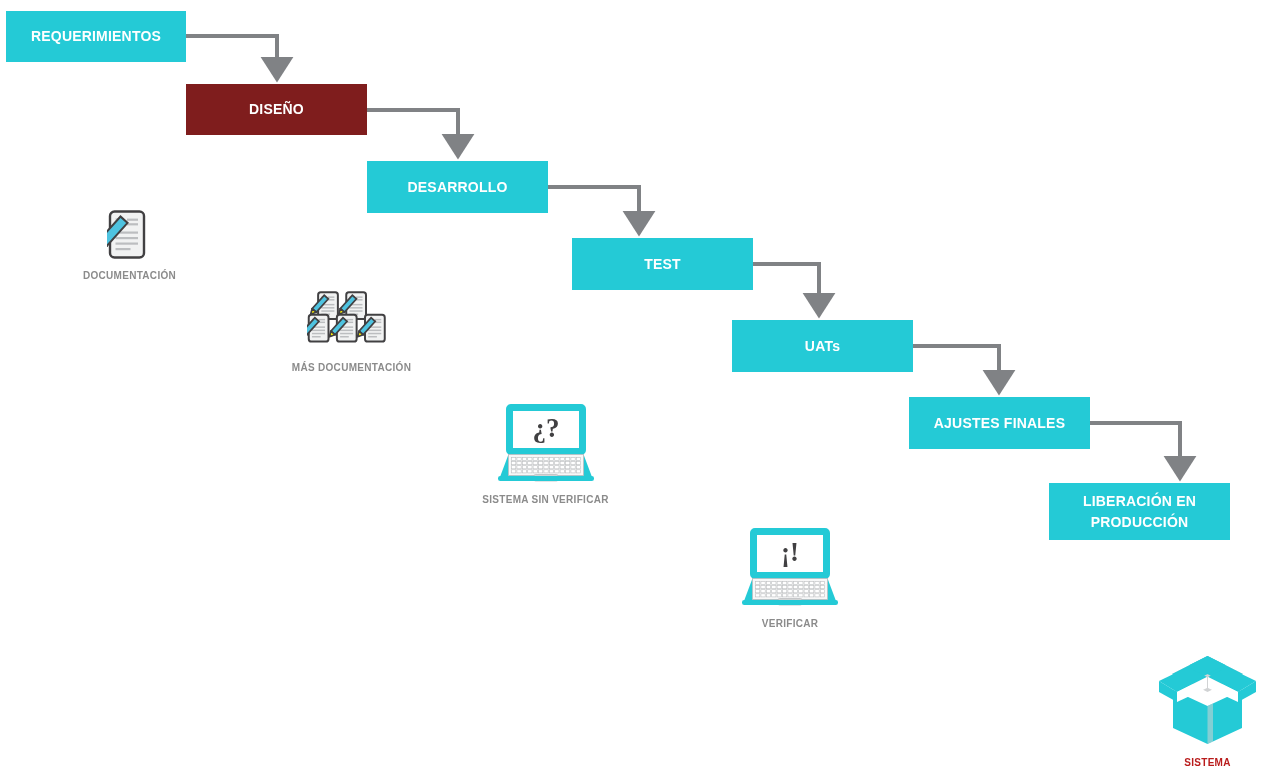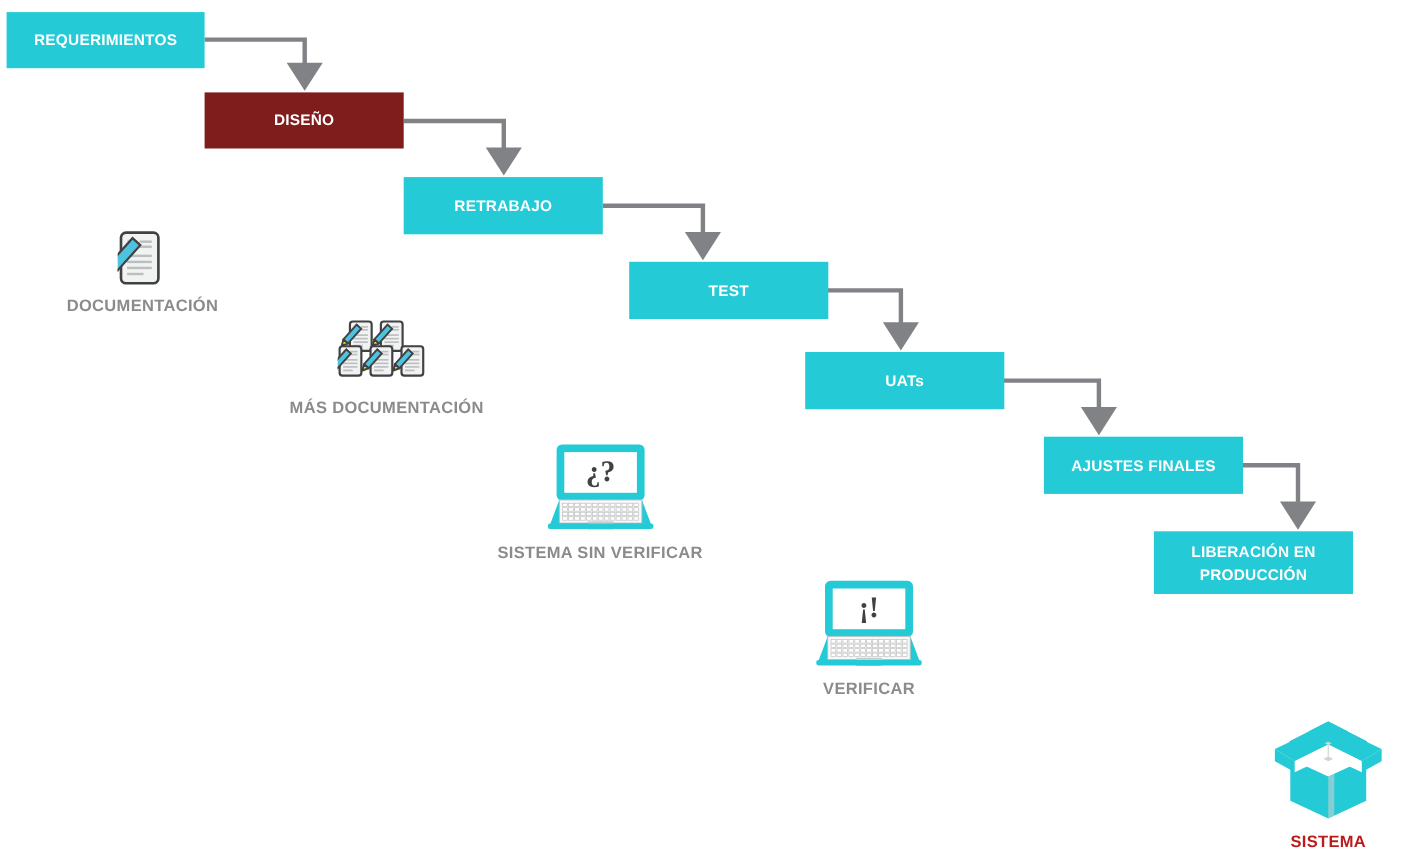--- a/index.html
+++ b/index.html
@@ -51,21 +51,21 @@
   .icon-group {
     position: absolute;
     display: flex;
     flex-direction: column;
     align-items: center;
   }
   .icon-caption {
     margin-top: 9px;
     color: #8b8b8b;
     font-weight: bold;
-    font-size: 15px;
+    font-size: 10px;
     letter-spacing: 0.3px;
     white-space: nowrap;
     font-family: "Liberation Sans", sans-serif;
   }
   .icon-art { display: block; }
 </style>
 </head>
 <body>
 
 <div id="canvas">
@@ -87,29 +87,29 @@
   </svg>
 
   <div id="phase-layer">
       <div class="phase-box" style="left: 6px; top: 11px; width: 180px; height: 51px; background: rgb(36, 202, 214);">
         <span class="phase-label">REQUERIMIENTOS</span>
       </div>
       <div class="phase-box" style="left: 186px; top: 84px; width: 181px; height: 51px; background: #7f1d1d;">
         <span class="phase-label">DISEÑO</span>
       </div>
       <div class="phase-box" style="left: 367px; top: 161px; width: 181px; height: 52px; background: rgb(36, 202, 214);">
-        <span class="phase-label">RETRABAJO</span>
+        <span class="phase-label">DESARROLLO</span>
       </div>
       <div class="phase-box" style="left: 572px; top: 238px; width: 181px; height: 52px; background: rgb(36, 202, 214);">
         <span class="phase-label">TEST</span>
       </div>
       <div class="phase-box" style="left: 732px; top: 320px; width: 181px; height: 52px; background: rgb(36, 202, 214);">
         <span class="phase-label">UATs</span>
       </div>
-      <div class="phase-box" style="left: 909px; top: 397px; width: 181px; height: 52px; background: rgb(36, 202, 214); margin-left: 40px;">
+      <div class="phase-box" style="left: 909px; top: 397px; width: 181px; height: 52px; background: rgb(36, 202, 214);">
         <span class="phase-label">AJUSTES FINALES</span>
       </div>
       <div class="phase-box" style="left: 1049px; top: 483px; width: 181px; height: 57px; background: rgb(36, 202, 214);">
         <span class="phase-label">LIBERACIÓN EN PRODUCCIÓN</span>
       </div>
     </div>
 
   <div id="artifact-layer">
       <div class="icon-group" style="left: 71px; top: 209px; width: 117px;">
         <span>

